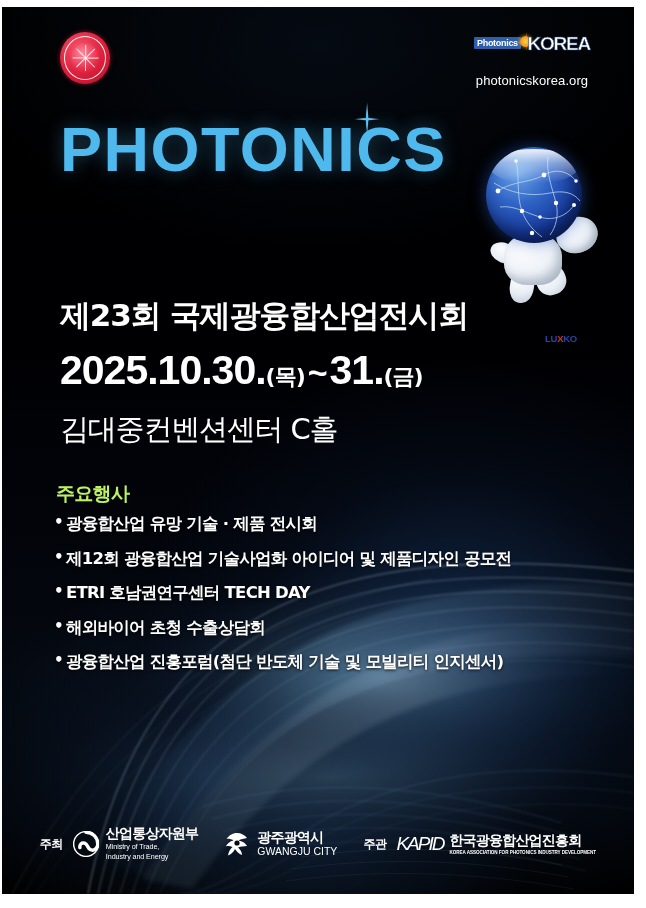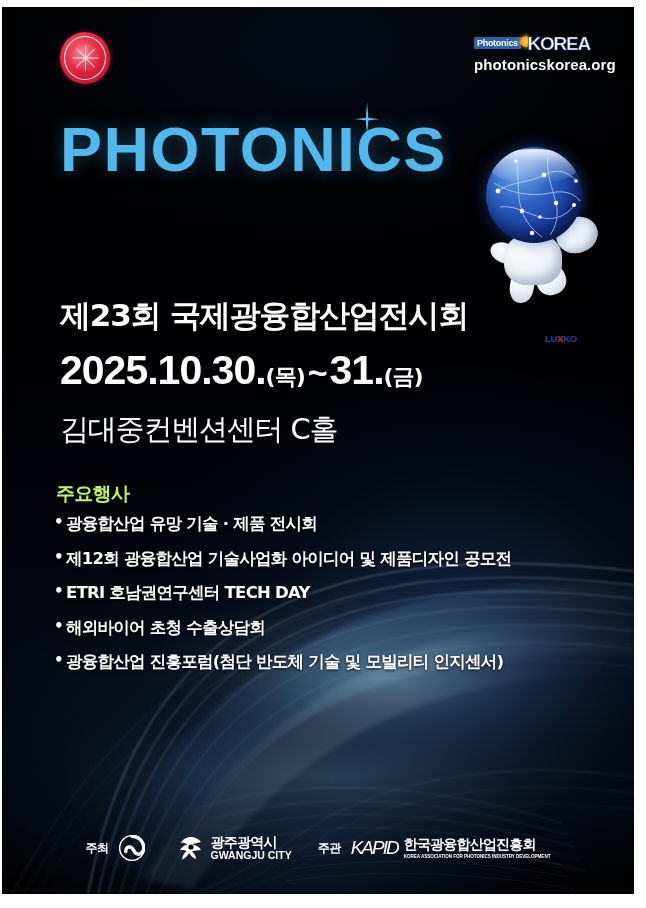--- a/index.html
+++ b/index.html
@@ -77,23 +77,22 @@
   .pk-sun {
     position:absolute; left:46px; top:3px; width:11px; height:11px; border-radius:50%;
     background: radial-gradient(circle, #ffd24a 0%, #f0920d 70%, #d2720a 100%);
     box-shadow:0 0 4px rgba(255,190,60,0.85);
   }
   .pk-sunray { position:absolute; left:51.5px; top:-1px; width:1px; height:19px;
     background:linear-gradient(180deg, rgba(255,200,70,0) 0%, rgba(255,200,70,0.95) 50%, rgba(255,200,70,0) 100%); }
   .pk-sunray2 { position:absolute; left:42px; top:8.5px; width:20px; height:1px;
     background:linear-gradient(90deg, rgba(255,200,70,0) 0%, rgba(255,200,70,0.95) 50%, rgba(255,200,70,0) 100%); }
   .pk-url {
-    margin-top:0; font-size:15px; color:#ffffff; letter-spacing:0.1px;
-    font-family:"Liberation Sans", sans-serif;
-    font-weight:bold;
+    margin-top:17px; font-size:13px; color:#ffffff; letter-spacing:0.1px;
+    font-family:"Liberation Sans", sans-serif;
   }
   
   .sparkle { position:absolute; left:352px; top:95px; width:26px; height:34px; }
   .sp-v, .sp-h {
     position:absolute; background:#5ec2f2; border-radius:50%;
     filter: drop-shadow(0 0 4px rgba(94,194,242,0.95));
   }
   .sp-v { left:11.5px; top:0; width:3px; height:34px;
     clip-path: polygon(50% 0%, 100% 50%, 50% 100%, 0% 50%); }
   .sp-h { left:0; top:15.5px; width:26px; height:3px;
@@ -215,21 +214,21 @@
   .motie-svg { display:block; }
   .fname-ko {
     font-size:14px; font-weight:bold; color:#ffffff; letter-spacing:-0.8px; line-height:1.05;
     font-family:"DejaVu Sans", "Liberation Sans", sans-serif;
   }
   .fname-en {
     font-size:7.2px; color:#ffffff; letter-spacing:-0.1px; line-height:1.2; margin-top:2px;
     font-family:"Liberation Sans", sans-serif;
   }
   .fname-en2 {
-    font-size:10.5px; font-weight:bold; color:#ffffff; letter-spacing:0px; line-height:1.1; margin-top:1px;
+    font-size:10.5px; font-weight:normal; color:#ffffff; letter-spacing:0px; line-height:1.1; margin-top:1px;
     font-family:"Liberation Sans", sans-serif;
   }
   .fname-en3 {
     font-size:4.6px; font-weight:bold; color:#ffffff; letter-spacing:-0.05px; line-height:1.2; margin-top:2px;
     font-family:"Liberation Sans", sans-serif;
   }
   .kapid-word {
     font-size:19px; font-weight:normal; color:#ffffff; letter-spacing:-2px;
     font-family:"Liberation Sans", sans-serif;
     font-style:italic; margin-right:6px;
@@ -401,20 +400,25 @@
     <div class="footer">
 
       <div class="fgroup">
         <span class="flabel">주최</span>
         <span class="mark-motie">
           <svg class="motie-svg" width="26" height="26" viewBox="0 0 26 26">
             <circle cx="13" cy="13" r="12.4" fill="none" stroke="#ffffff" stroke-width="1.5"></circle>
             <path d="M13,1.2 C19.5,1.2 24.8,6.5 24.8,13 C24.8,17.6 20.6,20.4 17.2,18.6 C14.6,17.2 14.8,13.4 11.6,12.2 C8.6,11.1 6.4,13.6 6.9,16.6" fill="none" stroke="#ffffff" stroke-width="3.4" stroke-linecap="round"></path>
           </svg>
         </span>
+        <span>
+          <span class="fname-ko" style="display:block;">산업통상자원부</span>
+          <span class="fname-en" style="display:block;">Ministry of Trade,</span>
+          <span class="fname-en" style="display:block;">Industry and Energy</span>
+        </span>
       </div>
 
       <span class="sep"></span>
 
       <div class="fgroup">
         <span class="mark-motie">
           <svg width="26" height="26" viewBox="0 0 26 26">
             <path d="M13,2 C17,2 21,4 23,7 C20,8 17,8 14.5,9.5 C18,10 21.5,12 23,15 C20,15.6 16.5,15 14,16.5
                      C16.5,18.5 18,21.5 18,24 C15,23 12.5,20.5 11,18 C9.5,21 7,23.5 4,24.5
                      C4.5,21 6,18 8.5,16 C6,15 3.5,14.8 1.8,15.6 C3,12.4 6,10.2 9.5,9.4 C7,8 4.5,7.6 2.6,8

